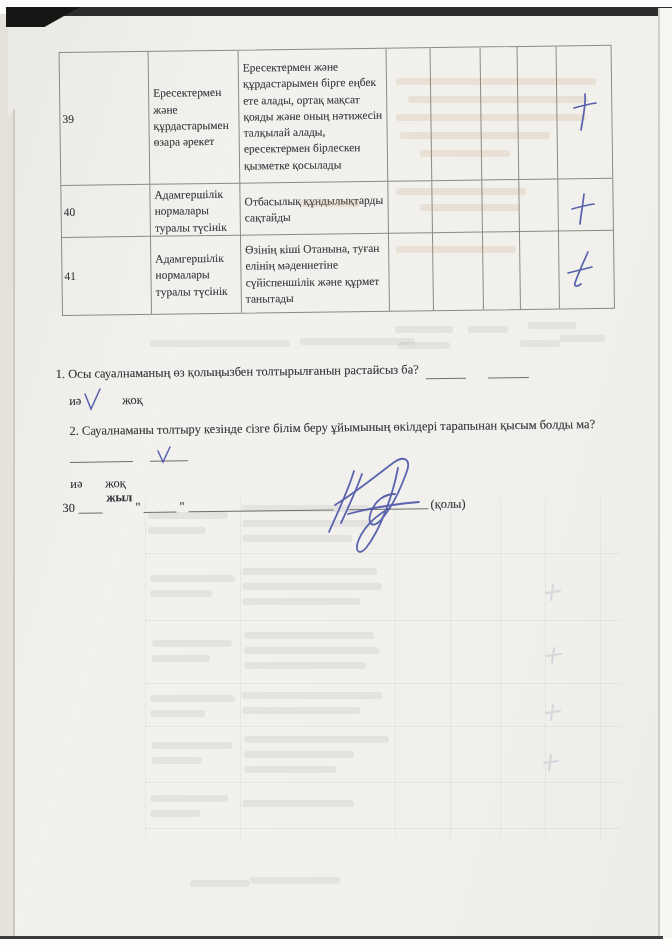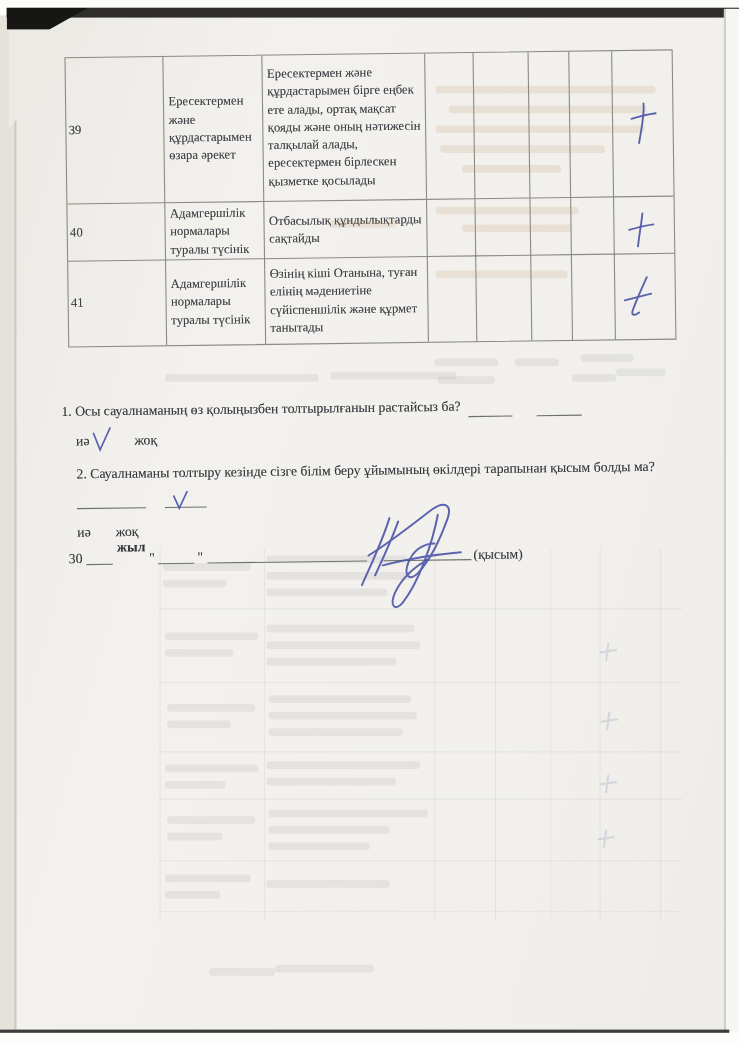--- a/index.html
+++ b/index.html
@@ -181,21 +181,21 @@
     <div class="ptext" style="left:103px;top:477px;">жоқ</div>
 
     <div class="ptext" style="left:60px;top:501px;">30</div>
     <div class="blank" style="left:76px;top:501px;width:24px;height:12px;"></div>
     <div class="ptext" style="left:104px;top:491px;font-weight:bold;">жыл</div>
     <div class="ptext" style="left:133px;top:501px;">"</div>
     <div class="blank" style="left:141px;top:501px;width:33px;height:12px;"></div>
     <div class="ptext" style="left:177px;top:501px;">"</div>
     <div class="blank" style="left:186px;top:501px;width:145px;height:12px;"></div>
     <div class="blank" style="left:346px;top:501px;width:80px;height:12px;"></div>
-    <div class="ptext" style="left:428px;top:502px;">(қысым)</div>
+    <div class="ptext" style="left:428px;top:502px;">(қолы)</div>
 
   </div>
 
   <svg class="ink" width="672" height="950">
     <g fill="none" stroke="#4c55a8" stroke-width="1.7" stroke-linecap="round" opacity="0.92">
       <path d="M585,94 C586,105 583,117 581,130"></path>
       <path d="M574,108 C581,106 589,104 596,103"></path>
       <path d="M584,194 C583,204 581,214 580,224"></path>
       <path d="M572,209 C579,207 587,205 594,204"></path>
       <path d="M588,252 C583,263 578,274 575,283 C574,287 577,287 581,284"></path>

